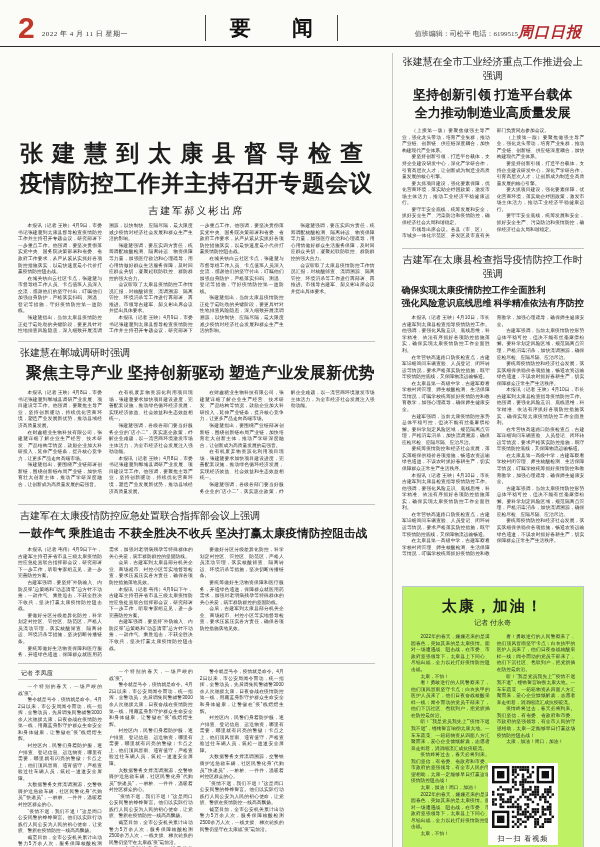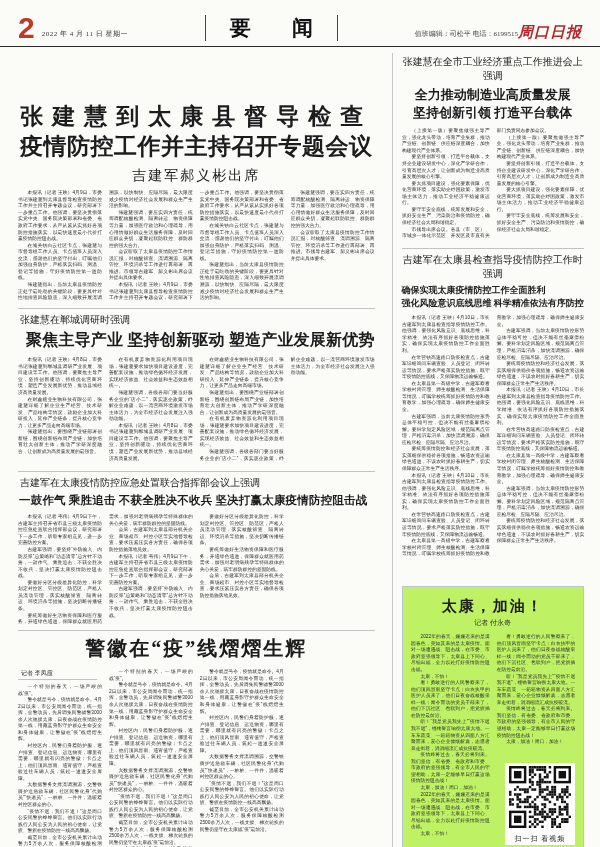--- a/index.html
+++ b/index.html
@@ -34,21 +34,21 @@
   .colR{width:186px;border-left:1px solid #c7c7c7;padding-left:9px;}
   .rule{border:none;border-top:1px solid #c2c2c2;margin:5px 0 4px 0;}
   
   .kicker{font-size:10px;color:#222;margin:2px 0 3px 2px;
     font-family:Liberation Sans, sans-serif;}
   .kicker.center{text-align:center;margin-left:0;}
   .hlA1{font-size:23px;font-weight:bold;text-align:center;
     letter-spacing:9px;white-space:nowrap;line-height:30px;margin-top:2px;}
   .hlA2{font-size:23px;font-weight:bold;text-align:center;
     letter-spacing:.5px;white-space:nowrap;line-height:30px;}
-  .subA{font-size:14px;text-align:center;margin:5px 0 4px 0;letter-spacing:2px;}
+  .subA{font-size:10px;text-align:center;margin:5px 0 4px 0;letter-spacing:2px;}
   .hlB{font-size:16px;font-weight:bold;text-align:center;
     white-space:nowrap;margin:1px 0 5px 8px;letter-spacing:.2px;}
   .hlC{font-size:11.5px;font-weight:bold;white-space:nowrap;
     margin:1px 0 5px 1px;letter-spacing:.2px;}
   .hlD{font-size:20px;font-weight:bold;text-align:center;
     margin:4px 0 6px 0;letter-spacing:2px;}
   .hlE{font-size:13px;font-weight:bold;text-align:center;
     white-space:nowrap;line-height:18px;}
   .hlF{font-size:9px;font-weight:bold;white-space:nowrap;line-height:13px;}
   .hlG{font-size:15px;font-weight:bold;text-align:center;
@@ -64,21 +64,21 @@
   }
   .cols .inner p{margin:0;text-indent:2em;}
   .c4 .inner{column-count:4;}
   .c2 .inner{column-count:2;}
   .bylD{text-indent:0 !important;text-align:left;margin:2px 0 4px 6px !important;
     font-size:12px;}
   .bylD-rule{border:none;border-top:1px solid #888;margin:0 10px 6px 0;}
   
   .boxG{border:1px solid #b9c6d2;background:#bef264;
     margin-top:24px;padding:6px 8px 8px 8px;position:relative;height:258px;}
-  .qr-wrap{position:absolute;right:8px;bottom:14px;background:#fdfdfb;
+  .qr-wrap{position:absolute;right:25px;bottom:14px;background:#fdfdfb;
     padding:3px 4px 1px 4px;text-align:center;}
   .qr-cap{font-size:7px;color:#222;margin-top:2px;letter-spacing:1px;}
   .heights-a{height:114px;} .ih-a{height:228px;}
   .heights-b{height:110px;} .ih-b{height:220px;}
   .heights-c{height:112px;} .ih-c{height:224px;}
   .heights-d{height:192px;} .ih-d{height:384px;}
   .heights-e{height:116px;} .ih-e{height:232px;}
   .heights-f{height:248px;} .ih-f{height:496px;}
   .heights-g{height:212px;} .ih-g{height:424px;}
 </style>
@@ -163,21 +163,20 @@
             <p>要做好分区分级差异化防控，科学划定封控区、管控区、防范区，严格人员流动管理，落实核酸筛查、隔离转运、环境消杀等措施，坚决切断传播链条。</p>
             <p>要统筹做好生活物资保障和医疗服务，开通绿色通道，保障群众就医用药需求，加强对老弱病残孕等特殊群体的关心关爱，筑牢群防群控的坚固防线。</p>
             <p>会后，吉建军到太康县部分机关企业、商场超市、封控小区等实地督导检查，要求压紧压实各方责任，确保各项防控措施落地见效。</p>
           </div>
       </div>
     </div>
 
     <hr class="rule">
 
     <div>
-      <div class="hlD">警徽在“疫”线熠熠生辉</div>
       <div class="cols c4 heights-d">
         <div class="inner ih-d" id="d-inner">
           <p class="bylD">记者 李凤霞</p>
           <hr class="bylD-rule">
         <p>一个特别的春天，一场严峻的战“疫”。</p>
             <p>警令就是号令，疫情就是命令。4月2日以来，市公安局闻令而动，统一指挥，全警动员，先后调集民警辅警3000余人次驰援太康，日夜奋战在疫情防控第一线，用藏蓝身影守护群众生命安全和身体健康，让警徽在“疫”线熠熠生辉。</p>
             <p>封控区内，民警们身着防护服，逐户排查、登记信息、运送物资，哪里有需要，哪里就有闪亮的警徽；卡点之上，他们顶风冒雨、通宵值守，严格查验过往车辆人员，筑起一道道安全屏障。</p>
             <p>大数据警务支撑流调溯源，交警铁骑护送急救车辆，社区民警化身“代购员”“快递员”，一桩桩、一件件，温暖着封控区群众的心。</p>
             <p>“疫情不退，我们不退！”这是周口公安民警的铮铮誓言。他们以实际行动践行人民公安为人民的初心使命，让党旗、警旗在疫情防控一线高高飘扬。</p>
             <p>截至目前，全市公安机关累计出动警力5万余人次，服务保障核酸检测2500余万人次，一线支援、梯次轮换的民警仍坚守在太康战“疫”最前沿。</p>
@@ -195,22 +194,22 @@
             <p>截至目前，全市公安机关累计出动警力5万余人次，服务保障核酸检测2500余万人次，一线支援、梯次轮换的民警仍坚守在太康战“疫”最前沿。</p>
           </div>
       </div>
     </div>
   </div>
 
   <div class="colR">
 
     <div>
       <div class="kicker center">张建慧在全市工业经济重点工作推进会上强调</div>
+      <div class="hlE">坚持创新引领 打造平台载体</div>
       <div class="hlE">全力推动制造业高质量发展</div>
-      <div class="hlE">坚持创新引领 打造平台载体</div>
       <div class="cols c2 heights-e" style="margin-top:5px;">
         <div class="inner ih-e">
             <p>（上接第一版）要聚焦做强主导产业，强化龙头带动，培育产业集群，推动产业链、创新链、供应链深度耦合，加快构建现代产业体系。</p>
             <p>要坚持创新引领，打造平台载体，支持企业建设研发中心，深化产学研合作，引育高层次人才，让创新成为制造业高质量发展的核心引擎。</p>
             <p>要大抓项目建设，强化要素保障，优化营商环境，落实助企纾困政策，激发市场主体活力，推动工业经济平稳健康运行。</p>
             <p>要守牢安全底线，统筹发展和安全，抓好安全生产、污染防治和疫情防控，确保经济社会大局和谐稳定。</p>
             <p>市领导出席会议。各县（市、区）、市城乡一体化示范区、开发区及市直有关部门负责同志参加会议。</p>
             <p>（上接第一版）要聚焦做强主导产业，强化龙头带动，培育产业集群，推动产业链、创新链、供应链深度耦合，加快构建现代产业体系。</p>
             <p>要坚持创新引领，打造平台载体，支持企业建设研发中心，深化产学研合作，引育高层次人才，让创新成为制造业高质量发展的核心引擎。</p>
             <p>要大抓项目建设，强化要素保障，优化营商环境，落实助企纾困政策，激发市场主体活力，推动工业经济平稳健康运行。</p>

